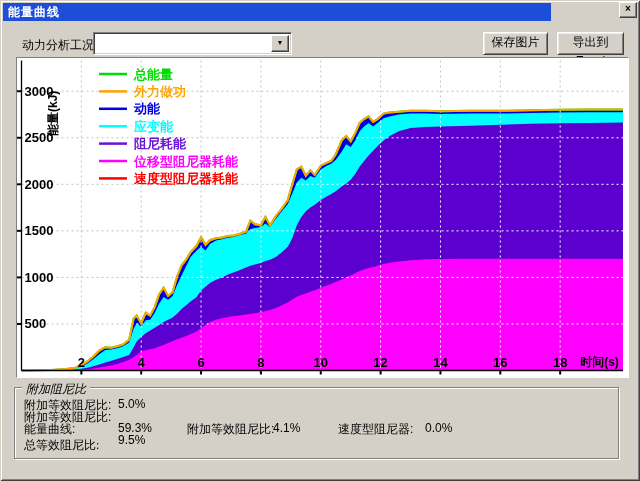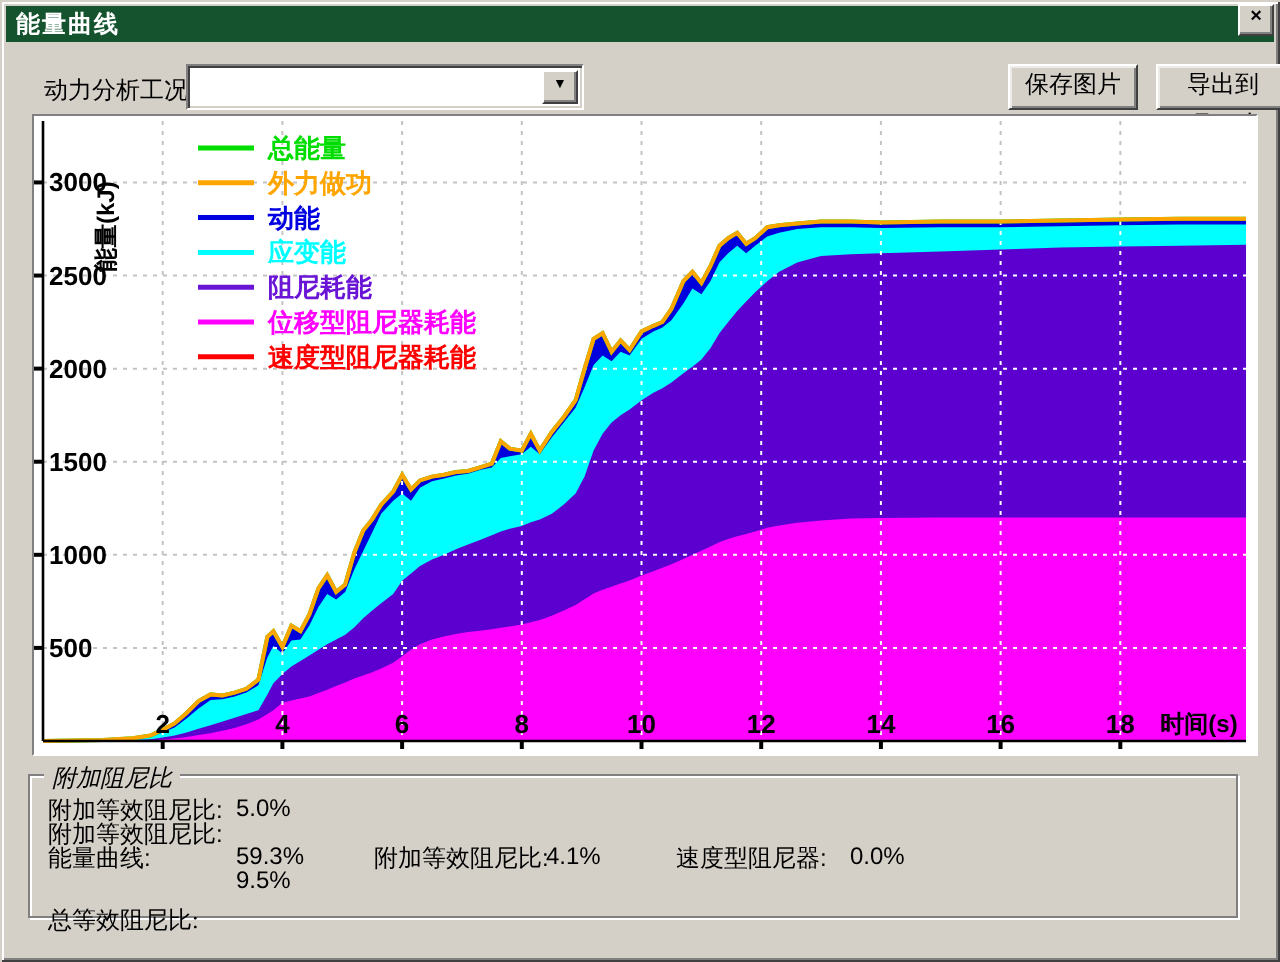--- a/index.html
+++ b/index.html
@@ -1,36 +1,36 @@
 <!DOCTYPE html>
 <html><head>
 <meta charset="utf-8">
 <style>
   html,body{margin:0;padding:0;background:#808080;font-family:"Liberation Sans",sans-serif;}
   #window{position:relative;width:640px;height:481px;background:#d4d0c8;overflow:hidden;
     box-shadow: inset 1px 1px 0 #d4d0c8, inset -1px -1px 0 #404040, inset 2px 2px 0 #ffffff, inset -2px -2px 0 #808080;}
-  #titlebar{position:absolute;left:3px;top:3px;width:634px;height:18px;background:#14532d;
+  #titlebar{position:absolute;left:3px;top:3px;width:548px;height:18px;background:#1d4ed8;
     display:flex;align-items:center;}
   #titlebar .title{color:#ffffff;font-size:12px;font-weight:bold;padding-left:5px;letter-spacing:1px;}
   #close-btn{position:absolute;right:3px;top:2px;width:16px;height:14px;background:#d4d0c8;
     border:1px solid;border-color:#ffffff #404040 #404040 #ffffff;box-shadow:inset -1px -1px 0 #808080;
     font-size:10px;font-weight:bold;color:#000;text-align:center;line-height:12px;cursor:default;}
   .label{position:absolute;font-size:12px;color:#000000;white-space:nowrap;}
   
   #combo{position:absolute;left:93px;top:32px;width:197px;height:21px;background:#ffffff;
     border:1px solid;border-color:#808080 #ffffff #ffffff #808080;box-shadow:inset 1px 1px 0 #404040, inset -1px -1px 0 #d4d0c8;}
   #combo .sel{position:absolute;left:2px;top:2px;right:19px;bottom:2px;background:#0a246a;color:#ffffff;
     font-size:12px;line-height:15px;padding-left:2px;overflow:hidden;}
   #combo .arrow{position:absolute;right:2px;top:2px;width:16px;height:15px;background:#d4d0c8;
     border:1px solid;border-color:#ffffff #404040 #404040 #ffffff;box-shadow:inset -1px -1px 0 #808080;
     font-size:7px;text-align:center;line-height:14px;color:#000;}
   
   .btn{position:absolute;height:21px;background:#d4d0c8;border:1px solid;border-color:#ffffff #404040 #404040 #ffffff;
     box-shadow:inset 1px 1px 0 #ecebe5, inset -1px -1px 0 #808080;font-size:12px;color:#000;
-    text-align:center;line-height:19px;cursor:default;margin-left:21px;}
+    text-align:center;line-height:19px;cursor:default;}
   #btn-save{left:483px;top:32px;width:63px;}
   #btn-export{left:557px;top:32px;width:65px;}
   
   #chart-panel{position:absolute;left:16px;top:57px;width:611px;height:319px;background:#ffffff;
     border:1px solid;border-color:#808080 #ffffff #ffffff #808080;}
   #chart-svg{position:absolute;left:0px;top:0px;}
   
   #groupbox{position:absolute;left:14px;top:387px;width:603px;height:70px;
     border:1px solid #808080;box-shadow:1px 1px 0 #ffffff, inset 1px 1px 0 #ffffff;}
   #groupbox-title{position:absolute;left:22px;top:381px;background:#d4d0c8;padding:0 4px;font-size:12px;color:#000;font-style:italic;}
@@ -181,15 +181,15 @@
 
   <div class="label" style="left:24px;top:409px;">附加等效阻尼比:</div>
 
   <div class="label" style="left:24px;top:421px;">能量曲线:</div>
   <div class="label" style="left:118px;top:421px;">59.3%</div>
   <div class="label" style="left:187px;top:421px;">附加等效阻尼比:</div>
   <div class="label" style="left:273px;top:421px;">4.1%</div>
   <div class="label" style="left:338px;top:421px;">速度型阻尼器:</div>
   <div class="label" style="left:425px;top:421px;">0.0%</div>
 
-  <div class="label" style="left:24px;top:452px;font-family:Liberation Serif, serif;">总等效阻尼比:</div>
+  <div class="label" style="left:24px;top:437px;font-family:Liberation Serif, serif;">总等效阻尼比:</div>
   <div class="label" style="left:118px;top:433px;">9.5%</div>
 </div>
 
 </body></html>

